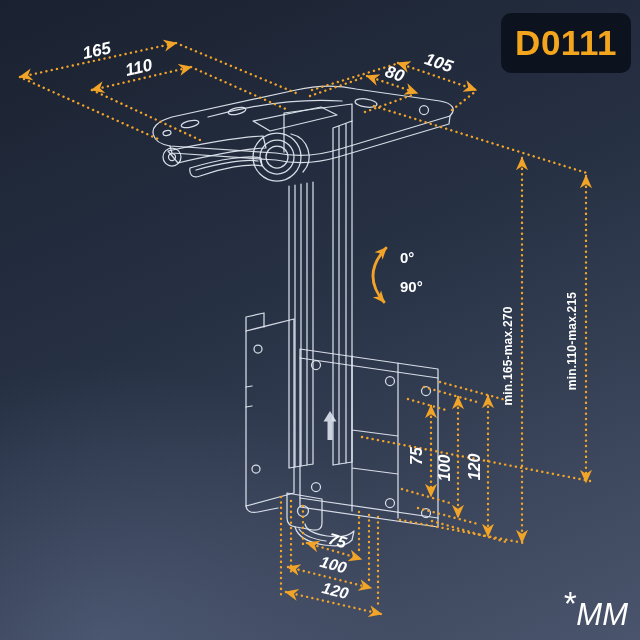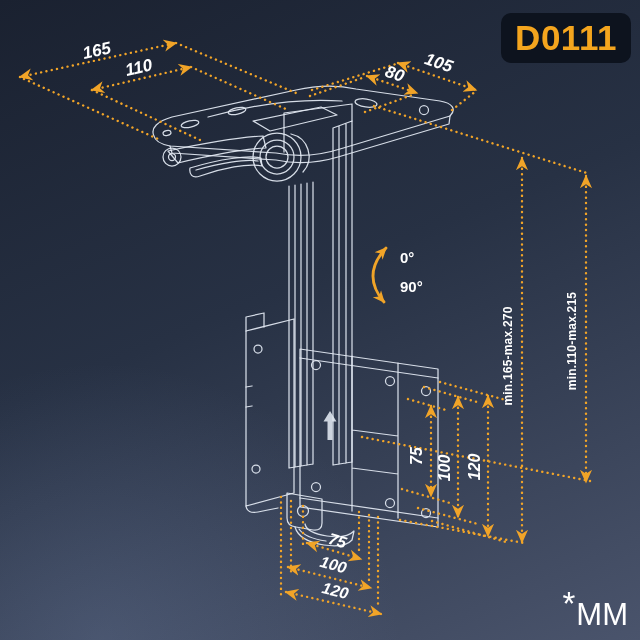--- a/index.html
+++ b/index.html
@@ -4,26 +4,26 @@
 <style>
   html,body{margin:0;padding:0;background:#111;}
   .stage{
     position:relative;width:640px;height:640px;overflow:hidden;
     font-family:"Liberation Sans",sans-serif;
     background:
       radial-gradient(75% 70% at 16% 100%, rgba(132,152,192,.22), rgba(0,0,0,0) 62%),
       linear-gradient(157deg, var(--bg_top,#1a2130) 0%, var(--bg_mid,#273144) 45%, var(--bg_bottom,#4a546c) 100%);
   }
   .badge{
-    position:absolute;top:13px;right:9px;width:130px;height:50px;
+    position:absolute;top:13px;right:9px;width:130px;height:60px;
     background:var(--badge_bg,#0d131e);border-radius:10px;
     display:flex;align-items:center;justify-content:center;
     color:var(--badge_text,#f4a51e);font-weight:bold;font-size:35px;letter-spacing:.5px;
   }
-  .units{position:absolute;right:12px;bottom:10px;color:#fff;font-size:31px;font-weight:400;line-height:1;}
+  .units{position:absolute;right:12px;bottom:10px;color:#fff;font-size:31px;font-weight:400;line-height:1;font-style:italic;}
   .units .ast{font-size:33px;vertical-align:10px;margin-right:1px;}
   svg{position:absolute;inset:0;}
   .wire{fill:none;stroke:var(--wire,#e3e9f3);stroke-width:1.25;stroke-linecap:round;stroke-linejoin:round;opacity:.93}
   .wfill{fill:var(--wire,#e3e9f3);opacity:.88;stroke:none}
   .dot{fill:none;stroke:var(--accent,#f1a428);stroke-width:2.4;stroke-dasharray:.1 5.3;stroke-linecap:round}
   .arc{fill:none;stroke:var(--accent,#f1a428);stroke-width:2.8;stroke-linecap:round}
   .lbl{fill:#fff;font:italic 700 17px "Liberation Sans",sans-serif;text-anchor:middle}
   .lblv{fill:#fff;font:italic 700 16px "Liberation Sans",sans-serif;text-anchor:middle}
   .lblm{fill:#fff;font:700 12px "Liberation Sans",sans-serif;text-anchor:middle;letter-spacing:.2px}
   .lbla{fill:#fff;font:700 15px "Liberation Sans",sans-serif}

